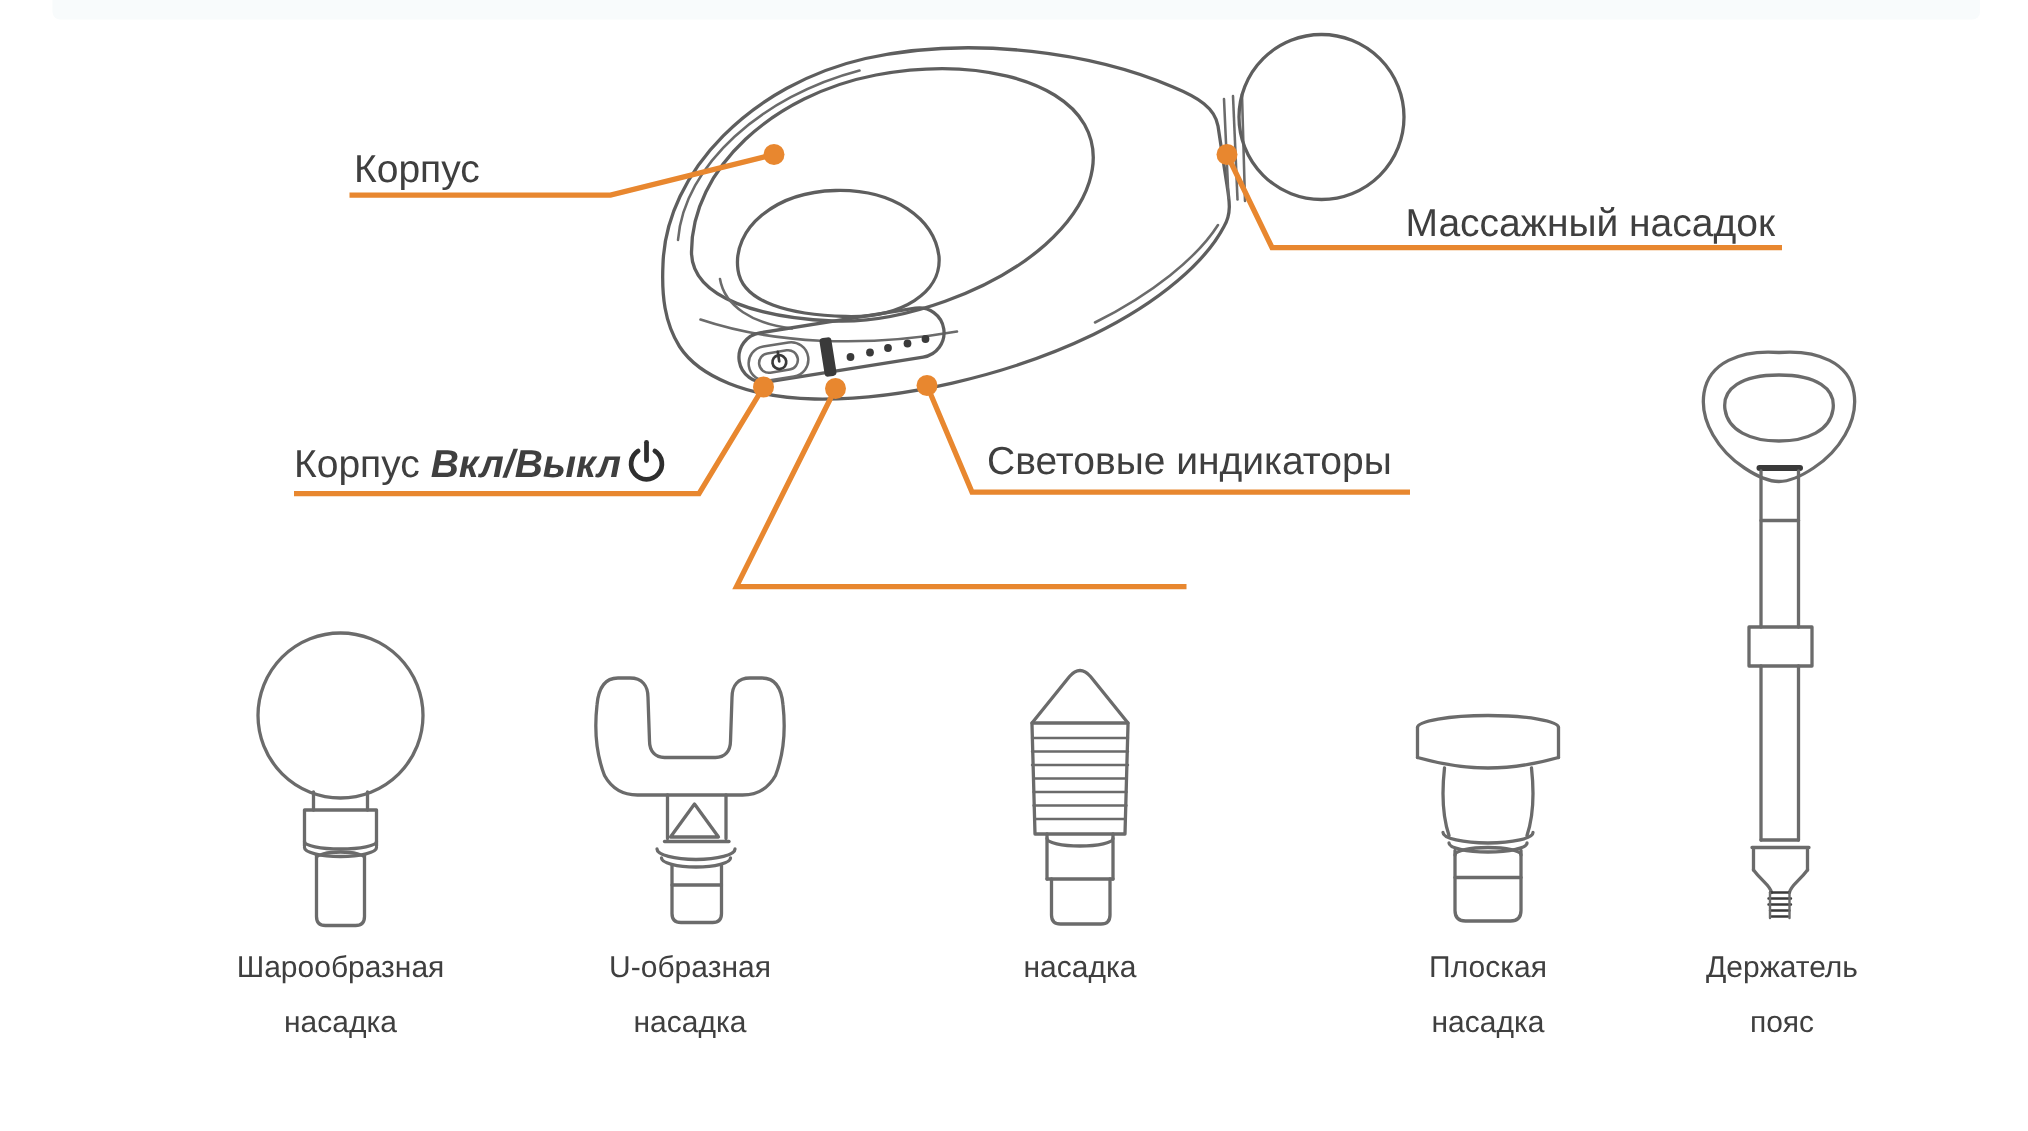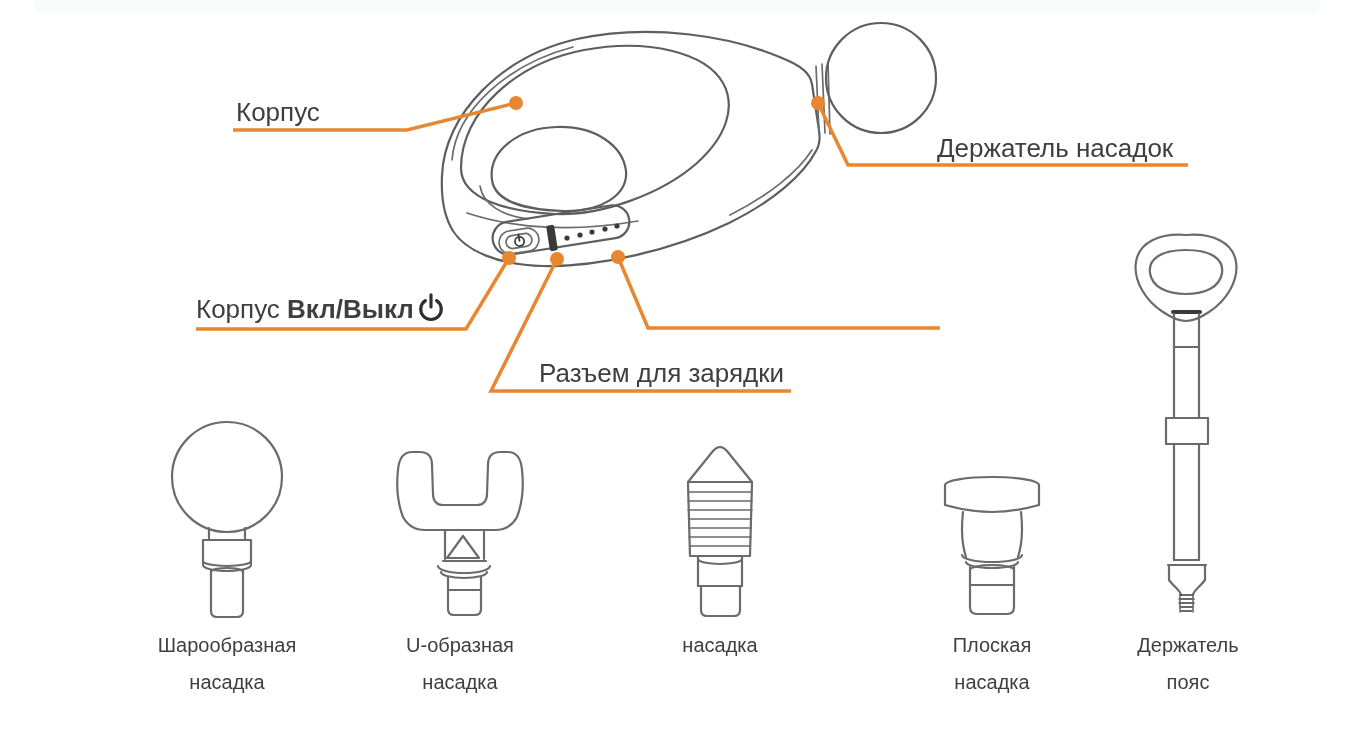--- a/index.html
+++ b/index.html
@@ -23,21 +23,21 @@
   .ln{fill:none;stroke:var(--line);stroke-width:2.2;stroke-linecap:round;stroke-linejoin:round;}
   .ln-thin{fill:none;stroke:var(--line2);stroke-width:1.7;stroke-linecap:round;}
   .att{fill:none;stroke:var(--line2);stroke-width:2.2;stroke-linecap:round;stroke-linejoin:round;}
   .accent-line{fill:none;stroke:var(--accent);stroke-width:3.5;}
   .accent-dot{fill:var(--accent);stroke:none;}
   .dark-fill{fill:var(--dark);stroke:none;}
   .dark-ln{fill:none;stroke:var(--dark);stroke-width:2.2;stroke-linecap:round;}
   .callout{
     position:absolute;font-size:26px;line-height:30px;color:var(--text);white-space:nowrap;
   }
-  .callout b{font-weight:bold;}
+  .callout b{font-weight:bold;font-style:italic;}
   .power-glyph{display:inline-block;vertical-align:-5px;margin-left:3px;}
   .att-label{
     position:absolute;width:230px;text-align:center;font-size:20px;line-height:37px;
     color:var(--text);top:627px;
   }
 </style>
 </head>
 <body>
 
 <div class="stage">
@@ -211,32 +211,32 @@
       <path class="att" d="M 1168,565 L 1206,565 M 1169,565 L 1169,580 M 1205,565 L 1205,580"></path>
       <path class="att" d="M 1169,580 C 1175,588 1180,590 1181,595 M 1205,580 C 1199,588 1194,590 1193,595"></path>
       <path class="dark-ln" style="stroke-width:1.6" d="M 1180,595 L 1193,595 M 1179,599 L 1194,599
         M 1179,603 L 1194,603 M 1180,607 L 1193,607 M 1181,611 L 1192,611"></path>
       <path class="att" style="stroke-width:1.6" d="M 1180,595 L 1180,612 M 1193,595 L 1193,612"></path>
     </g>
   </svg>
 
   <div class="callout" style="left:236px;top:97px">Корпус</div>
 
-  <div class="callout" style="left:937px;top:133px">Держатель насадок</div>
+  <div class="callout" style="left:937px;top:133px">Массажный насадок</div>
 
   <div class="callout" style="left:196px;top:291px">
     <span>Корпус</span>
     <b>Вкл/Выкл</b><svg class="power-glyph" width="28" height="32" viewBox="0 0 30 34">
       <path d="M 9.0,10.2 A 11,11 0 1 0 21.0,10.2" fill="none" stroke="#2E2E2E" stroke-width="3.4" stroke-linecap="round"></path>
       <line x1="15" y1="4" x2="15" y2="17" stroke="#2E2E2E" stroke-width="3.4" stroke-linecap="round"></line>
     </svg>
   </div>
 
-
-  <div class="callout" style="left:539px;top:358px">Разъем для зарядки</div>
+  <div class="callout" style="left:658px;top:292px">Световые индикаторы</div>
+
 
   <div class="att-label" style="left:112px">
     <div>Шарообразная</div>
     <div>насадка</div>
   </div>
   <div class="att-label" style="left:345px">
     <div>U-образная</div>
     <div>насадка</div>
   </div>
   <div class="att-label" style="left:605px">

